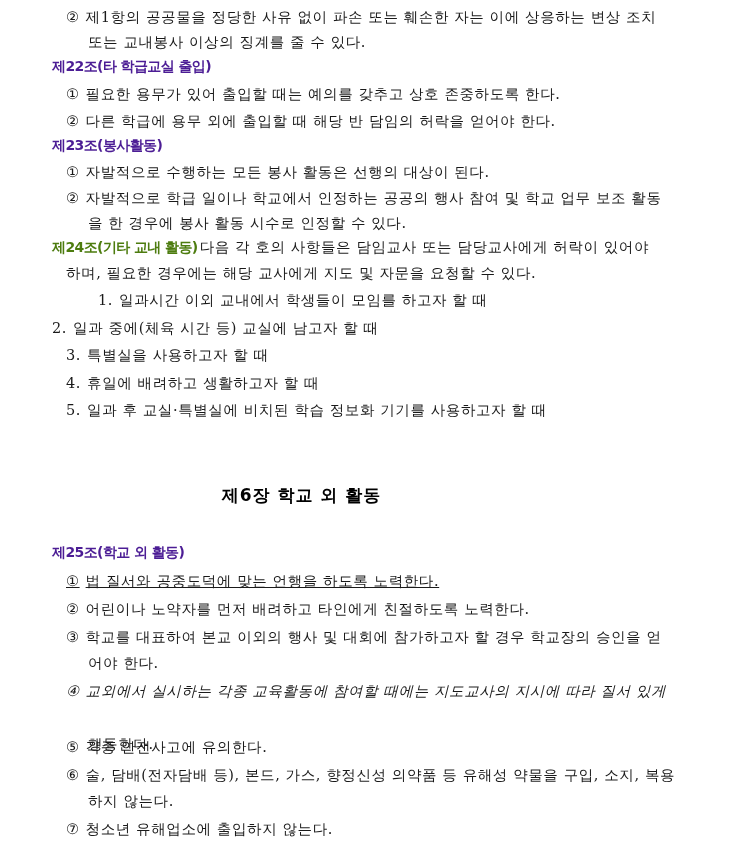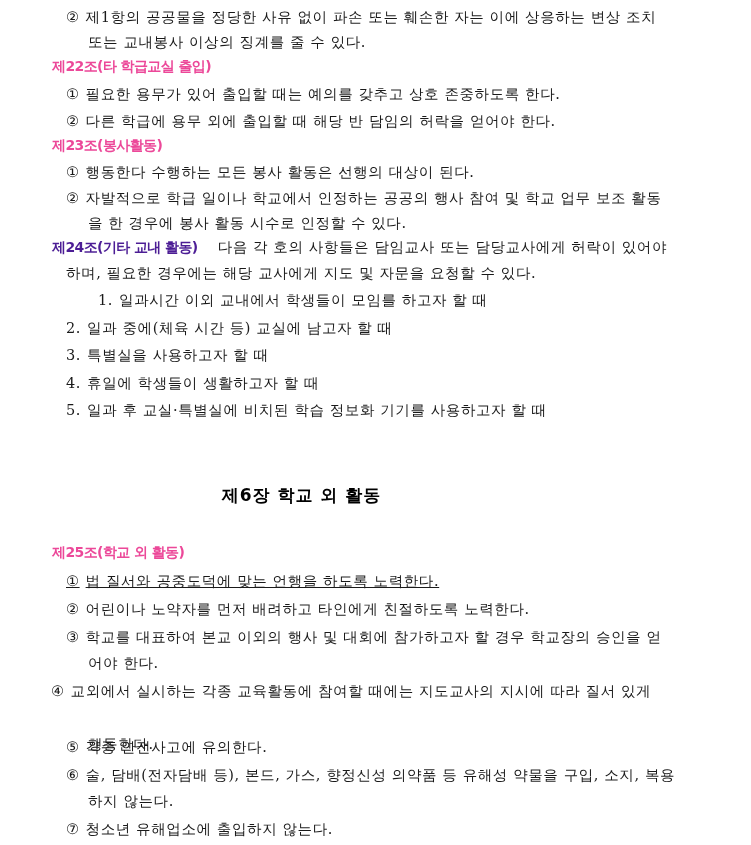--- a/index.html
+++ b/index.html
@@ -10,95 +10,95 @@
   }
   .line {
     position: absolute; white-space: nowrap;
     font-size: 14.5px; line-height: 20px;
     letter-spacing: 0.6px;
   }
   .heading {
     position: absolute; white-space: nowrap;
     font-family: "DejaVu Sans", "Liberation Sans", sans-serif;
     font-weight: bold; font-size: 14px; line-height: 20px;
-    letter-spacing: -0.6px; color: #ec4899;
+    letter-spacing: -0.6px; color: #4c1d95;
   }
   .chapter {
     position: absolute; left: 0; width: 603px; text-align: center;
     font-family: "DejaVu Sans", "Liberation Sans", sans-serif;
     font-weight: bold; font-size: 17px; line-height: 24px;
     letter-spacing: 1px; color: #000;
   }
   .mark { margin-right: 6px; }
   .inline-bold {
     font-family: "DejaVu Sans", "Liberation Sans", sans-serif;
-    font-weight: bold; font-size: 14px; letter-spacing: -0.6px; color:#4c1d95;
-    margin-right: 20px;
+    font-weight: bold; font-size: 14px; letter-spacing: -0.6px; color:#4d7c0f;
+    margin-right: 2px;
   }
 </style>
 </head>
 <body>
 
 <div class="line" style="left:66px; top:7px;">
   <span class="mark">②</span><span>제1항의 공공물을 정당한 사유 없이 파손 또는 훼손한 자는 이에 상응하는 변상 조치</span>
 </div>
 <div class="line" style="left:88px; top:32px;text-align:right;">또는 교내봉사 이상의 징계를 줄 수 있다.</div>
 
 <div class="heading" style="left:52px; top:56px;">제22조(타 학급교실 출입)</div>
 <div class="line" style="left:66px; top:84px;">
   <span class="mark">①</span><span>필요한 용무가 있어 출입할 때는 예의를 갖추고 상호 존중하도록 한다.</span>
 </div>
 <div class="line" style="left:66px; top:111px;">
   <span class="mark">②</span><span>다른 학급에 용무 외에 출입할 때 해당 반 담임의 허락을 얻어야 한다.</span>
 </div>
 
 <div class="heading" style="left:52px; top:135px;">제23조(봉사활동)</div>
 <div class="line" style="left:66px; top:162px;">
-  <span class="mark">①</span><span>행동한다 수행하는 모든 봉사 활동은 선행의 대상이 된다.</span>
+  <span class="mark">①</span><span>자발적으로 수행하는 모든 봉사 활동은 선행의 대상이 된다.</span>
 </div>
 <div class="line" style="left:66px; top:188px;">
   <span class="mark">②</span><span>자발적으로 학급 일이나 학교에서 인정하는 공공의 행사 참여 및 학교 업무 보조 활동</span>
 </div>
 <div class="line" style="left:88px; top:213px;">을 한 경우에 봉사 활동 시수로 인정할 수 있다.</div>
 
 <div class="line" style="left:52px; top:237px;">
   <span class="inline-bold">제24조(기타 교내 활동)</span><span>다음 각 호의 사항들은 담임교사 또는 담당교사에게 허락이 있어야</span>
 </div>
 <div class="line" style="left:66px; top:263px;">하며, 필요한 경우에는 해당 교사에게 지도 및 자문을 요청할 수 있다.</div>
 
 <div class="line" style="left:66px; top:290px;margin-left:32px;">
   <span class="mark">1.</span><span>일과시간 이외 교내에서 학생들이 모임를 하고자 할 때</span>
 </div>
-<div class="line" style="left:66px; top:318px;">
+<div class="line" style="left:52px; top:318px;">
   <span class="mark">2.</span><span>일과 중에(체육 시간 등) 교실에 남고자 할 때</span>
 </div>
 <div class="line" style="left:66px; top:345px;">
   <span class="mark">3.</span><span>특별실을 사용하고자 할 때</span>
 </div>
 <div class="line" style="left:66px; top:373px;">
-  <span class="mark">4.</span><span>휴일에 학생들이 생활하고자 할 때</span>
+  <span class="mark">4.</span><span>휴일에 배려하고 생활하고자 할 때</span>
 </div>
 <div class="line" style="left:66px; top:400px;">
   <span class="mark">5.</span><span>일과 후 교실·특별실에 비치된 학습 정보화 기기를 사용하고자 할 때</span>
 </div>
 
 <div class="chapter" style="top:483px;">제6장 학교 외 활동</div>
 
 <div class="heading" style="left:52px; top:542px;">제25조(학교 외 활동)</div>
 <div class="line" style="left:66px; top:571px;text-decoration:underline;">
   <span class="mark">①</span><span>법 질서와 공중도덕에 맞는 언행을 하도록 노력한다.</span>
 </div>
 <div class="line" style="left:66px; top:599px;">
   <span class="mark">②</span><span>어린이나 노약자를 먼저 배려하고 타인에게 친절하도록 노력한다.</span>
 </div>
 <div class="line" style="left:66px; top:627px;text-align:center;">
   <span class="mark">③</span><span>학교를 대표하여 본교 이외의 행사 및 대회에 참가하고자 할 경우 학교장의 승인을 얻</span>
 </div>
 <div class="line" style="left:88px; top:653px;">어야 한다.</div>
-<div class="line" style="left:51px; top:681px;">
+<div class="line" style="left:66px; top:681px;font-style:italic;">
   <span class="mark">④</span><span>교외에서 실시하는 각종 교육활동에 참여할 때에는 지도교사의 지시에 따라 질서 있게</span>
 </div>
 <div class="line" style="left:88px; top:708px;margin-top:26px;">행동한다.</div>
 <div class="line" style="left:66px; top:737px;">
   <span class="mark">⑤</span><span>각종 안전사고에 유의한다.</span>
 </div>
 <div class="line" style="left:66px; top:765px;">
   <span class="mark">⑥</span><span>술, 담배(전자담배 등), 본드, 가스, 향정신성 의약품 등 유해성 약물을 구입, 소지, 복용</span>
 </div>
 <div class="line" style="left:88px; top:791px;">하지 않는다.</div>

